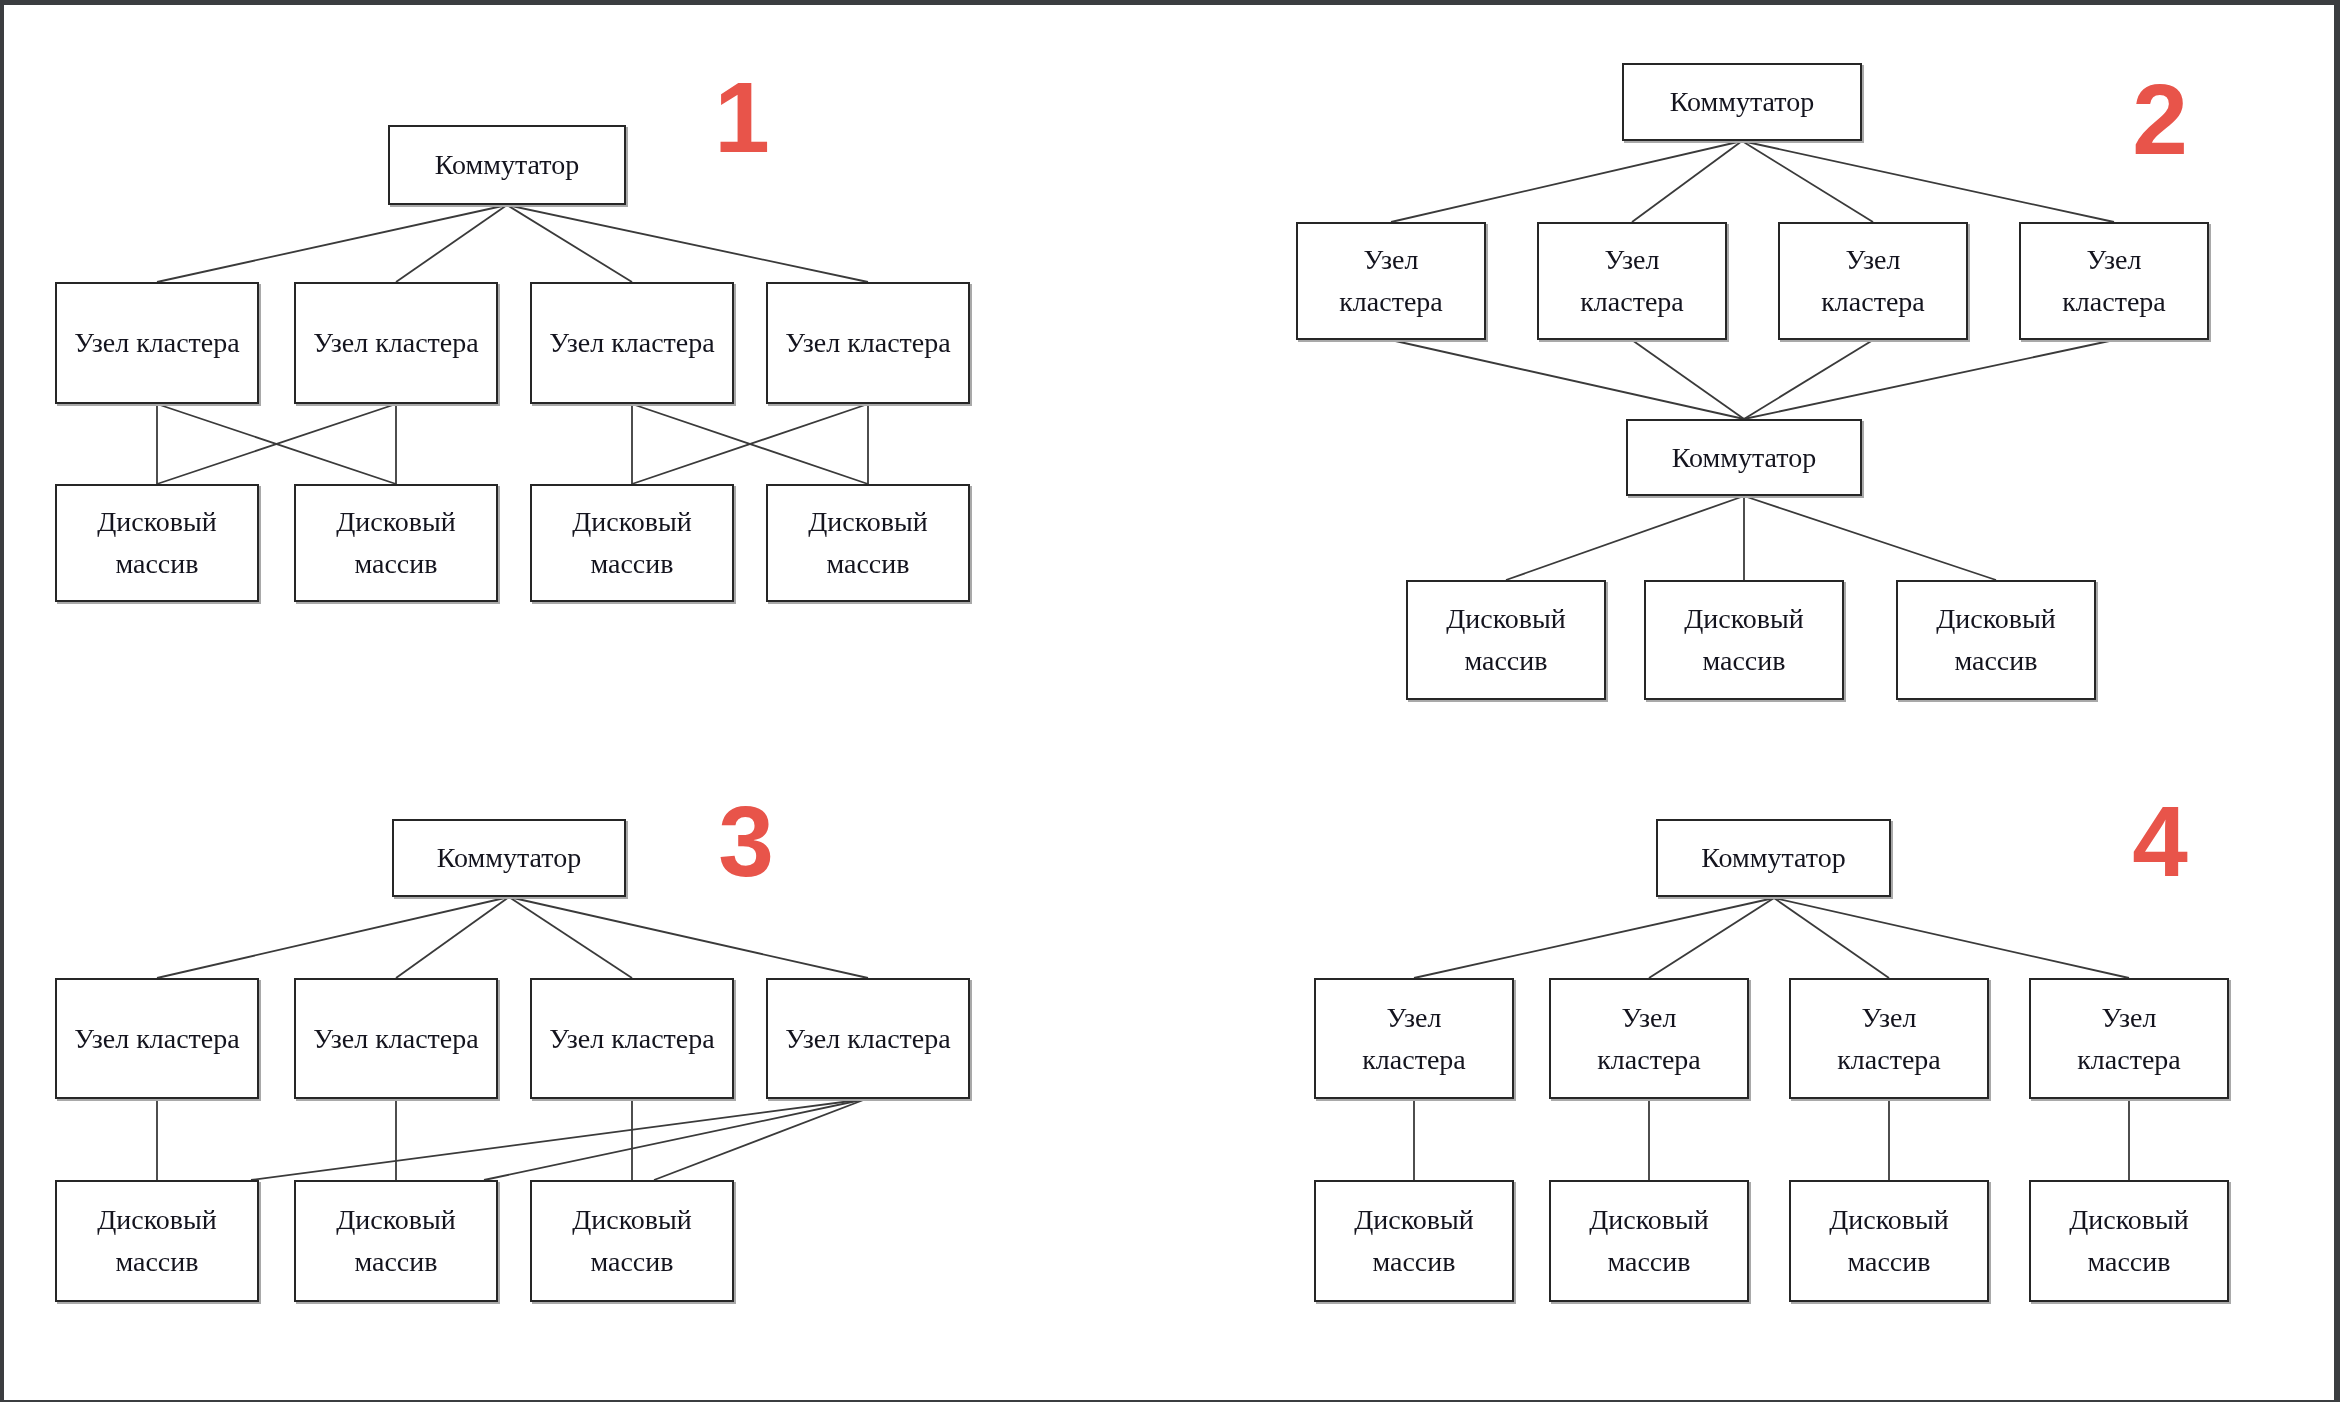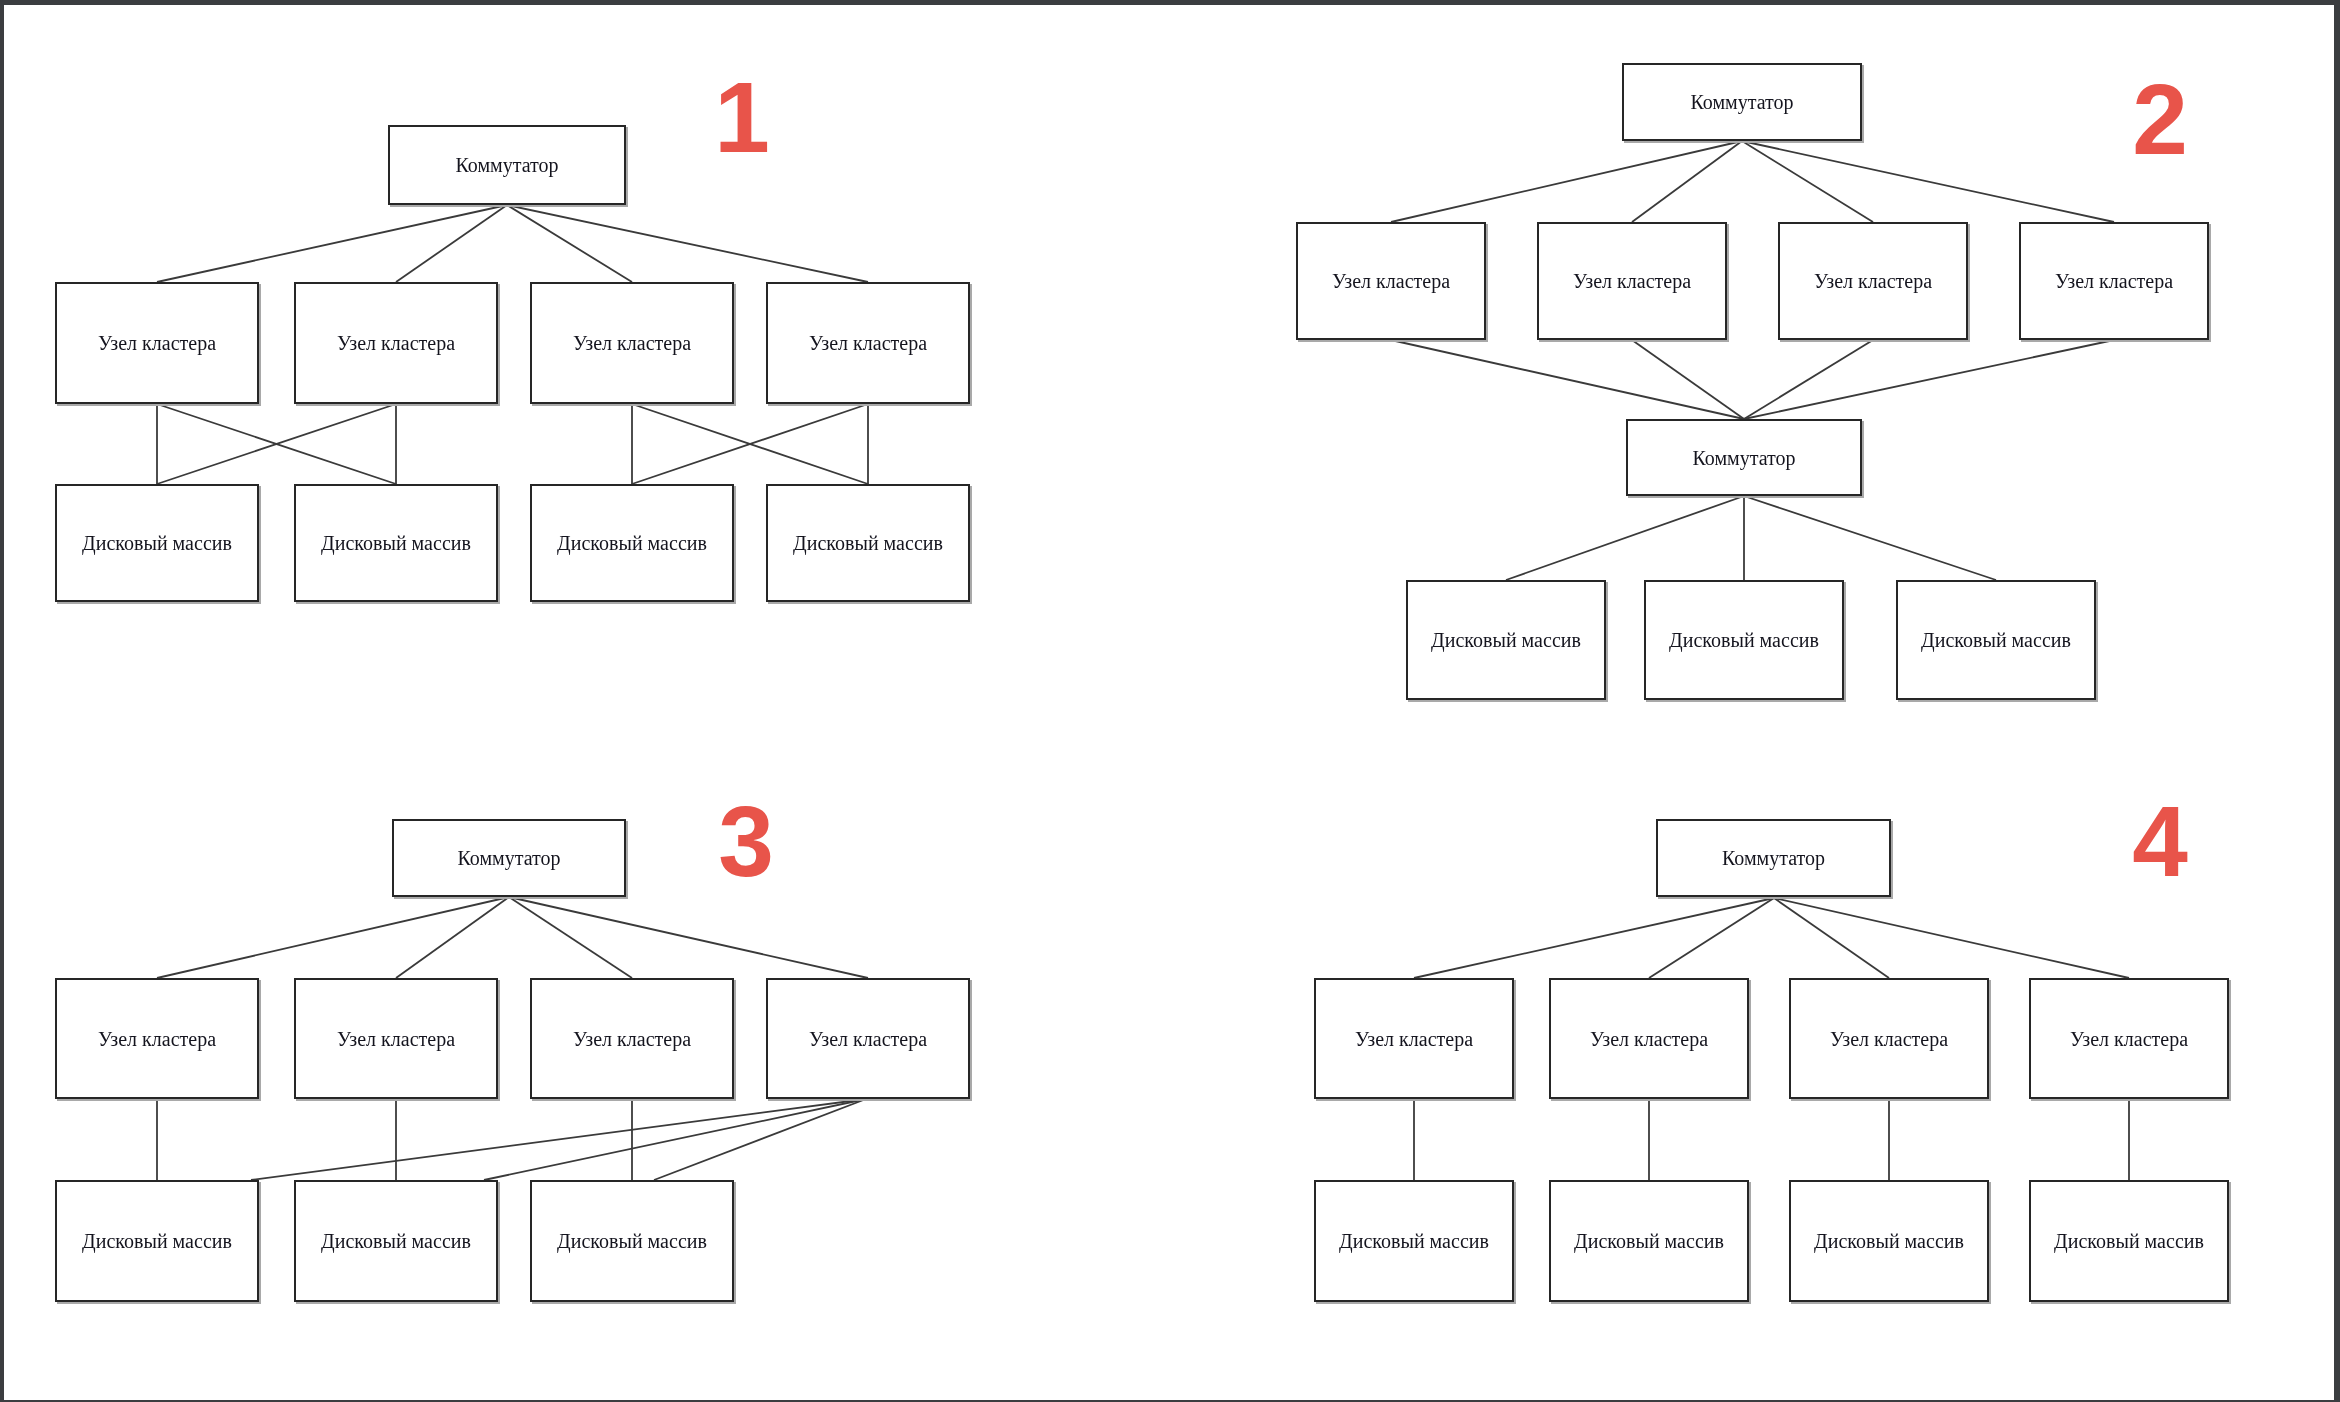--- a/index.html
+++ b/index.html
@@ -23,21 +23,21 @@
     width: 2340px; height: 1402px;
   }
   .wires line { stroke: #3a3a3a; stroke-width: 1.8; }
   .box {
     position: absolute;
     background: #ffffff;
     border: 2px solid #262626;
     box-shadow: 2px 2px 0 #a9a9a9;
     display: flex; align-items: center; justify-content: center;
     text-align: center;
-    font-size: 20px; line-height: 1.5;
+    font-size: 28px; line-height: 1.5;
     color: #14141e;
     padding: 0 16px;
   }
   .num {
     position: absolute;
     transform: translate(-50%, -50%);
     font-family: "Liberation Sans", sans-serif;
     font-weight: bold;
     font-size: 100px;
     color: #e8544a;

